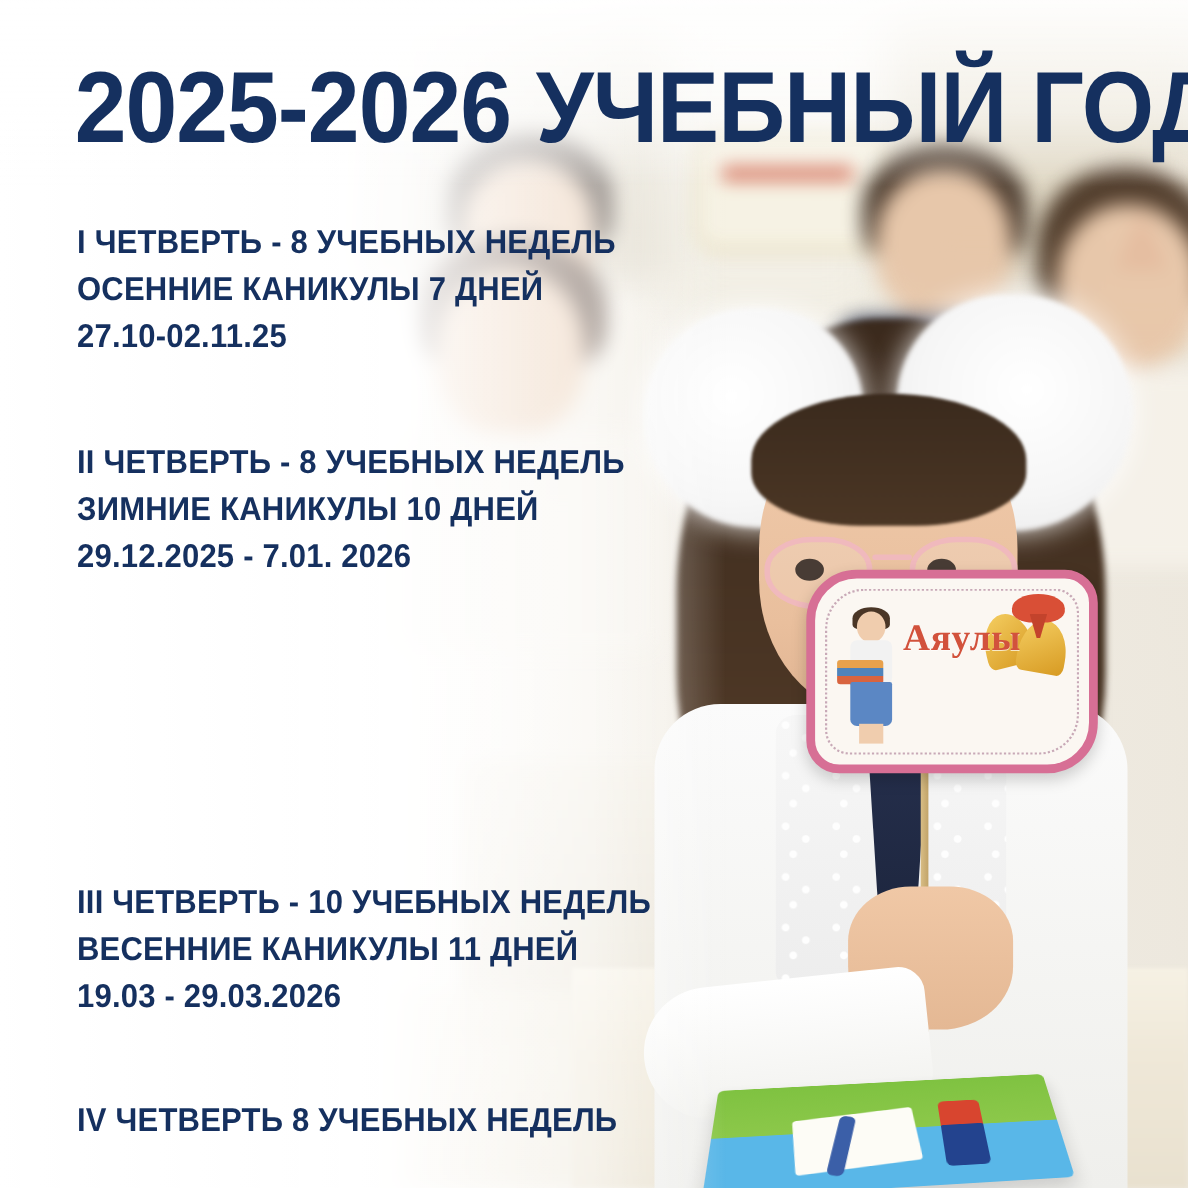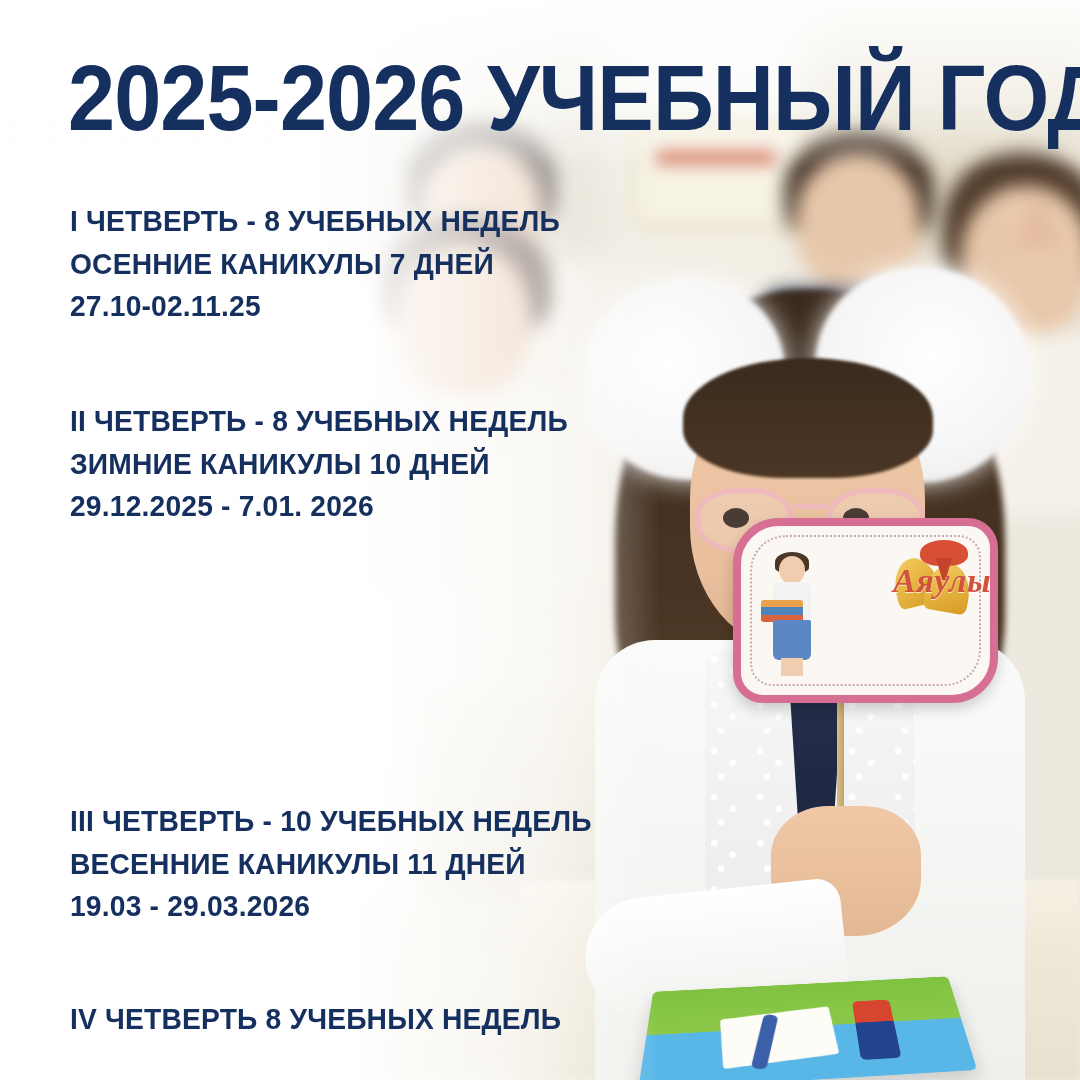--- a/index.html
+++ b/index.html
@@ -232,23 +232,23 @@
     border-radius:50% 50% 14% 14%/70% 70% 18% 18%;}
   .placard .bell.b1{left:0;top:16px;transform:rotate(-14deg);}
   .placard .bell.b2{left:32px;top:22px;transform:rotate(10deg);}
   .placard .ribbon{position:absolute;left:26px;top:-2px;width:48px;height:26px;
     background:#d94f36;border-radius:50% 50% 40% 40%;}
   .placard .ribbon:after{content:"";position:absolute;left:16px;top:18px;width:16px;height:22px;
     background:#c3432c;clip-path:polygon(0 0,100% 0,60% 100%,40% 100%);}
   .placard .ptext{
     position:absolute;left:80px;top:38px;width:170px;
     font-family:"Liberation Serif", serif;
-    font-style:italic;font-weight:700;
+    font-weight:700;
     color:#d2523c;font-size:34px;line-height:1.02;
-    text-align:right;letter-spacing:.5px;
+    text-align:left;letter-spacing:.5px;
     text-shadow:0 1px 0 rgba(255,255,255,.7);
   }
   .placard .ptext span{display:block;}
 
   
   .book{
     position:absolute;left:640px;top:952px;width:340px;height:128px;
     transform:perspective(420px) rotateX(30deg) rotate(-4deg);
     transform-origin:bottom center;
     background:linear-gradient(180deg,#7fc241 0%,#8cc84a 48%,#59b7e8 48%,#59b7e8 100%);

